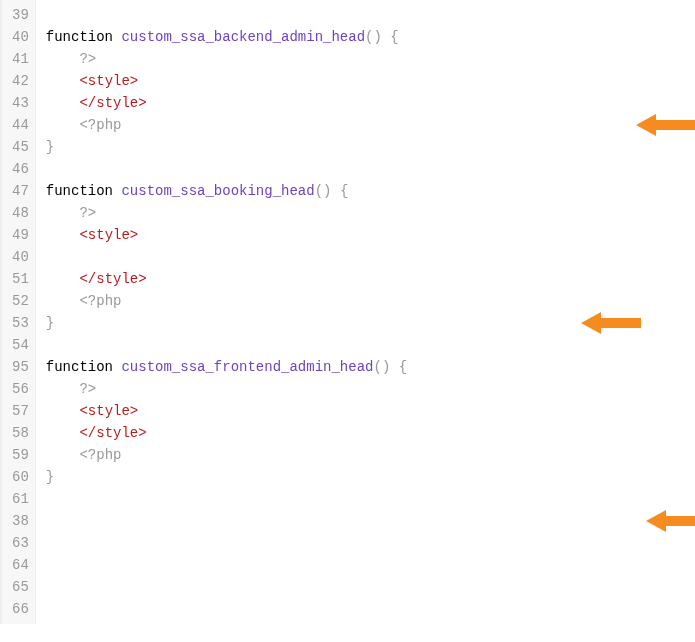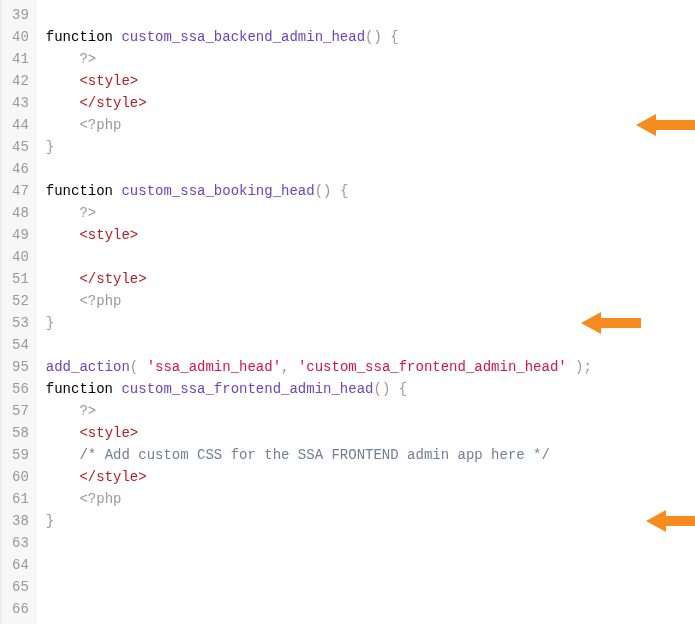--- a/index.html
+++ b/index.html
@@ -94,25 +94,23 @@
       <div class="line"><span class="tok-punc">}</span></div>
       <div class="line"></div>
       <div class="line"><span class="tok-key">function</span><span> </span><span class="tok-fn">custom_ssa_booking_head</span><span class="tok-punc">()</span><span> </span><span class="tok-punc">{</span></div>
       <div class="line"><span>    </span><span class="tok-php">?&gt;</span></div>
       <div class="line"><span>    </span><span class="tok-tag">&lt;style&gt;</span></div>
       <div class="line"><span>    </span></div>
       <div class="line"><span>    </span><span class="tok-tag">&lt;/style&gt;</span></div>
       <div class="line"><span>    </span><span class="tok-php">&lt;?php</span></div>
       <div class="line"><span class="tok-punc">}</span></div>
       <div class="line"></div>
-      <div class="line"><span class="tok-fn">add_action</span><span class="tok-punc">( </span><span class="tok-str">'ssa_admin_head'</span><span class="tok-punc">, </span><span class="tok-str">'custom_ssa_frontend_admin_head'</span><span class="tok-punc"> );</span></div>
       <div class="line"><span class="tok-key">function</span><span> </span><span class="tok-fn">custom_ssa_frontend_admin_head</span><span class="tok-punc">()</span><span> </span><span class="tok-punc">{</span></div>
       <div class="line"><span>    </span><span class="tok-php">?&gt;</span></div>
       <div class="line"><span>    </span><span class="tok-tag">&lt;style&gt;</span></div>
-      <div class="line"><span>    </span><span class="tok-com">/* Add custom CSS for the SSA FRONTEND admin app here */</span></div>
       <div class="line"><span>    </span><span class="tok-tag">&lt;/style&gt;</span></div>
       <div class="line"><span>    </span><span class="tok-php">&lt;?php</span></div>
       <div class="line"><span class="tok-punc">}</span></div>
       <div class="line"></div>
       <div class="arrow" style="top: 114px; left: 600px;">
         <svg width="60" height="22" viewBox="0 0 60 22">
           <path d="M60 6 L20 6 L20 0 L0 11 L20 22 L20 16 L60 16 Z" fill="#f68b1f"></path>
         </svg>
       </div>
       <div class="arrow" style="top: 312px; left: 545px;">

